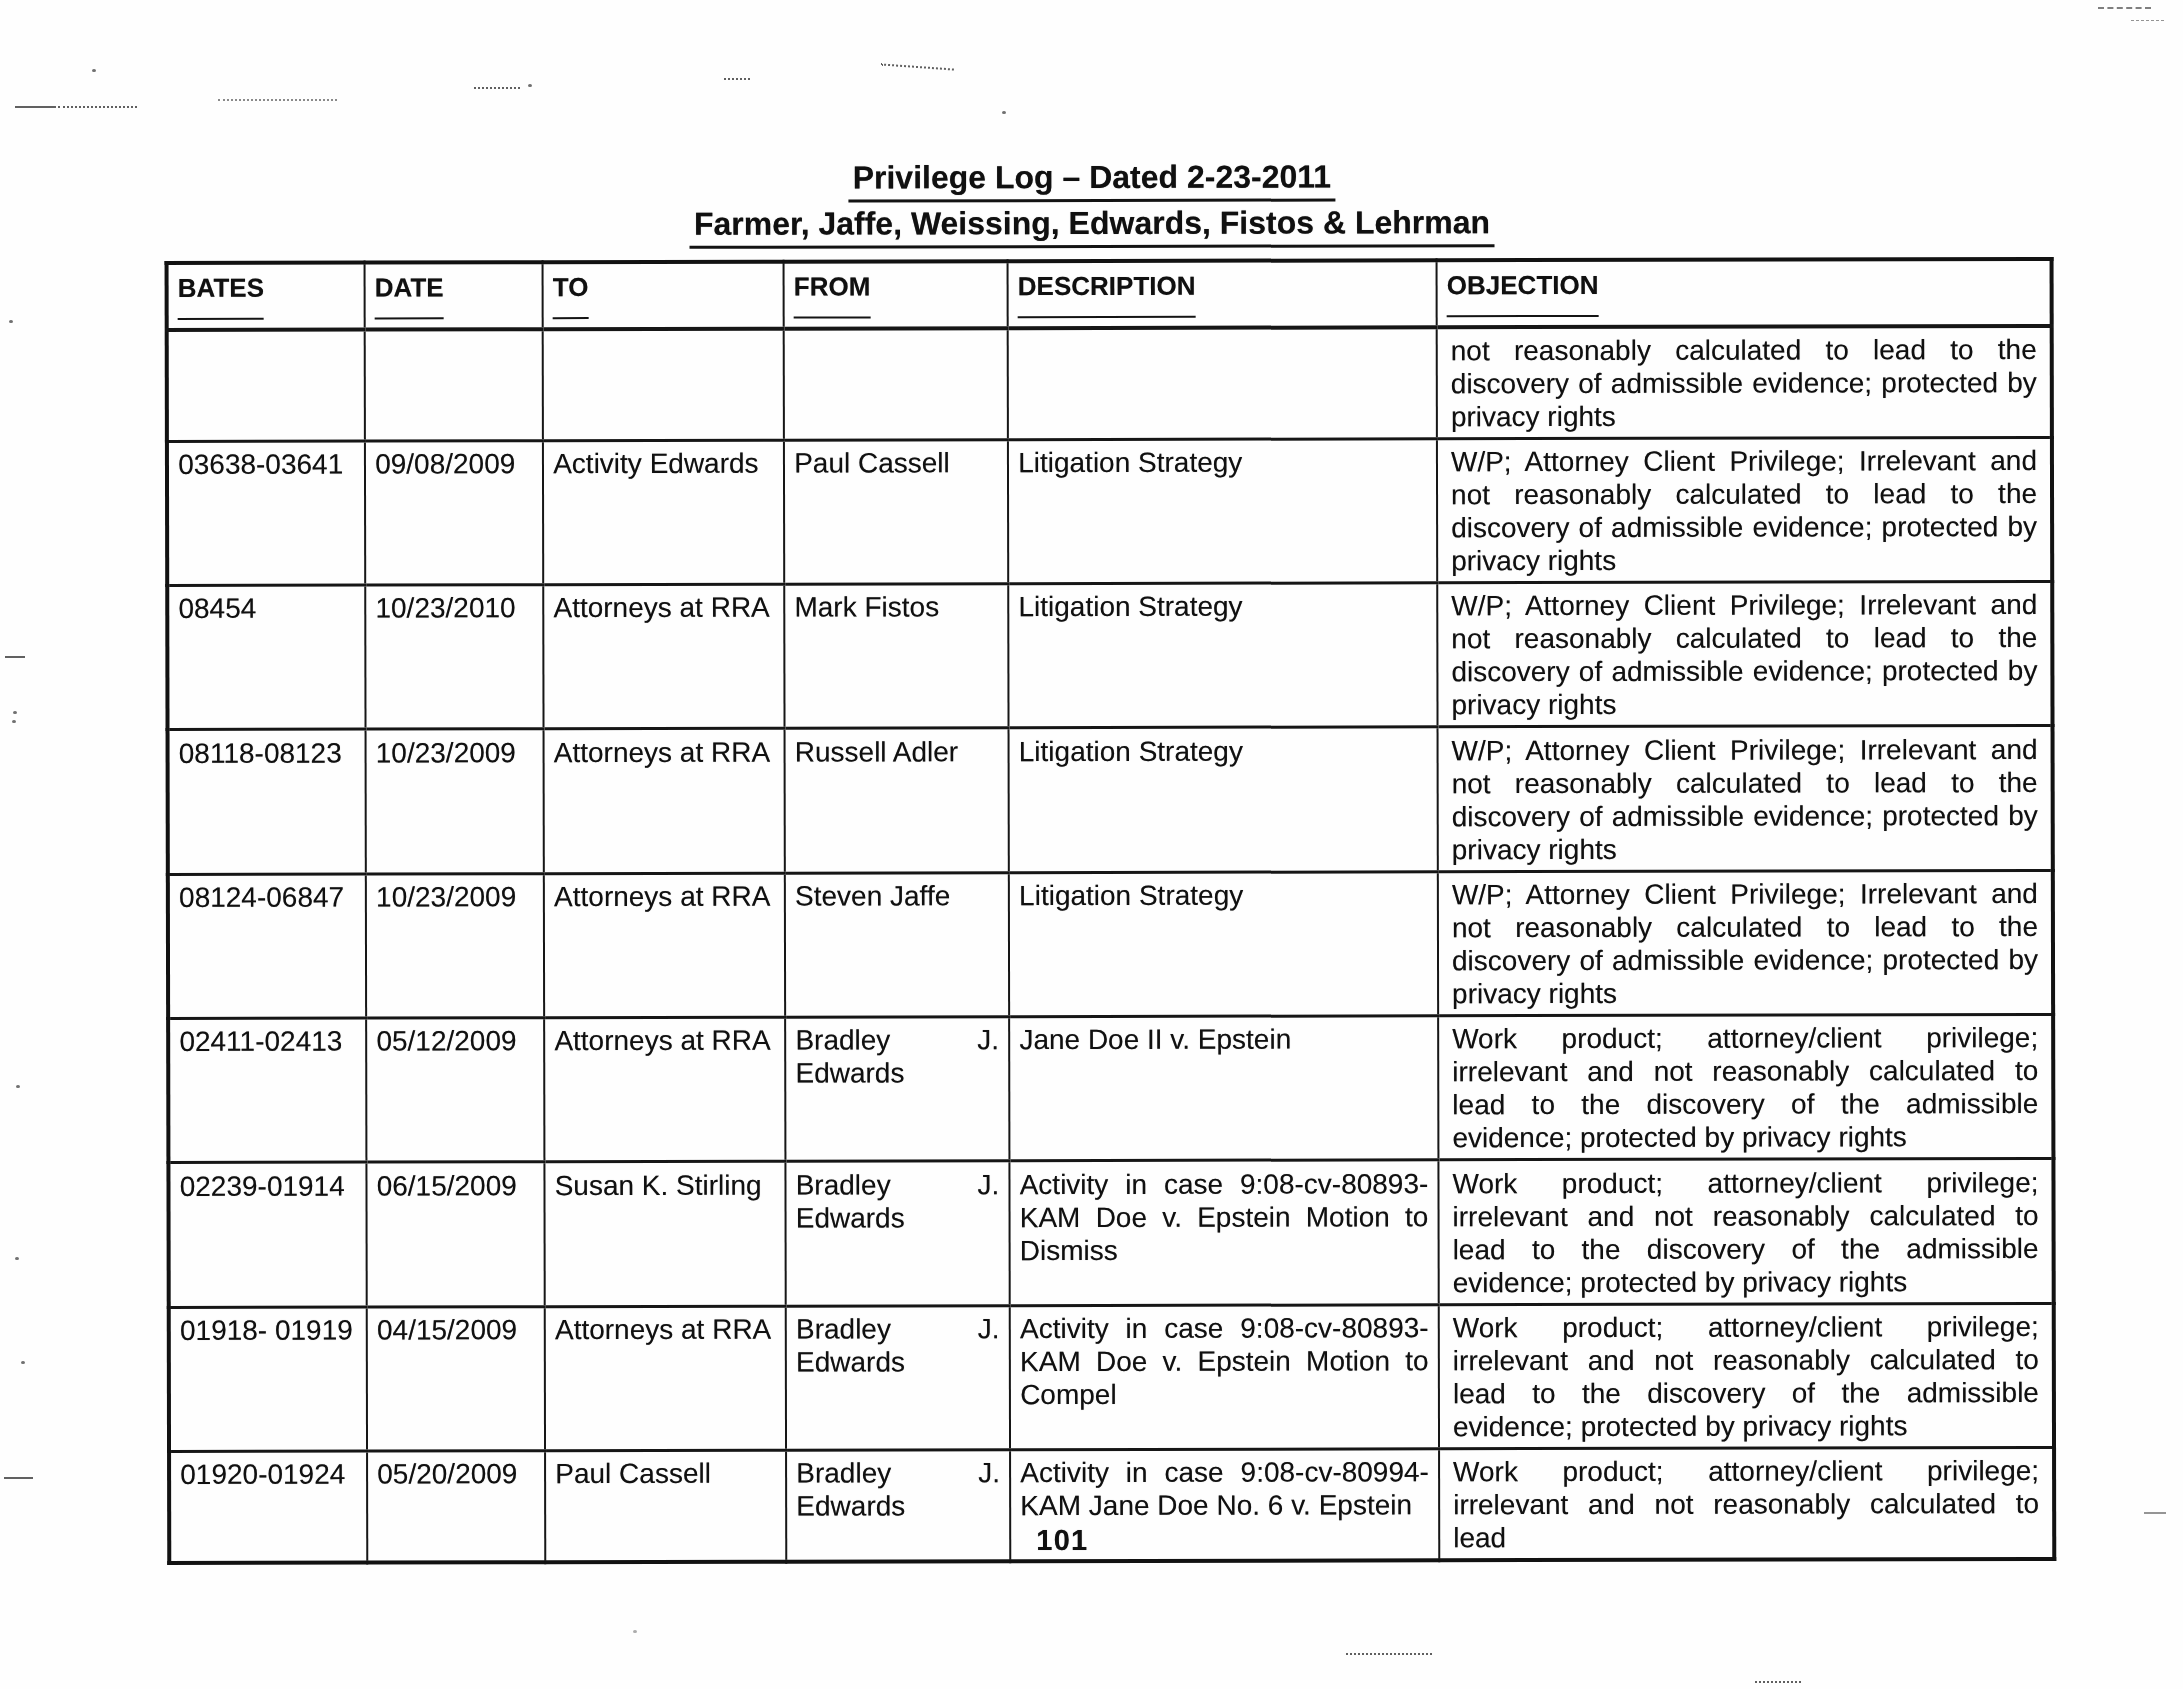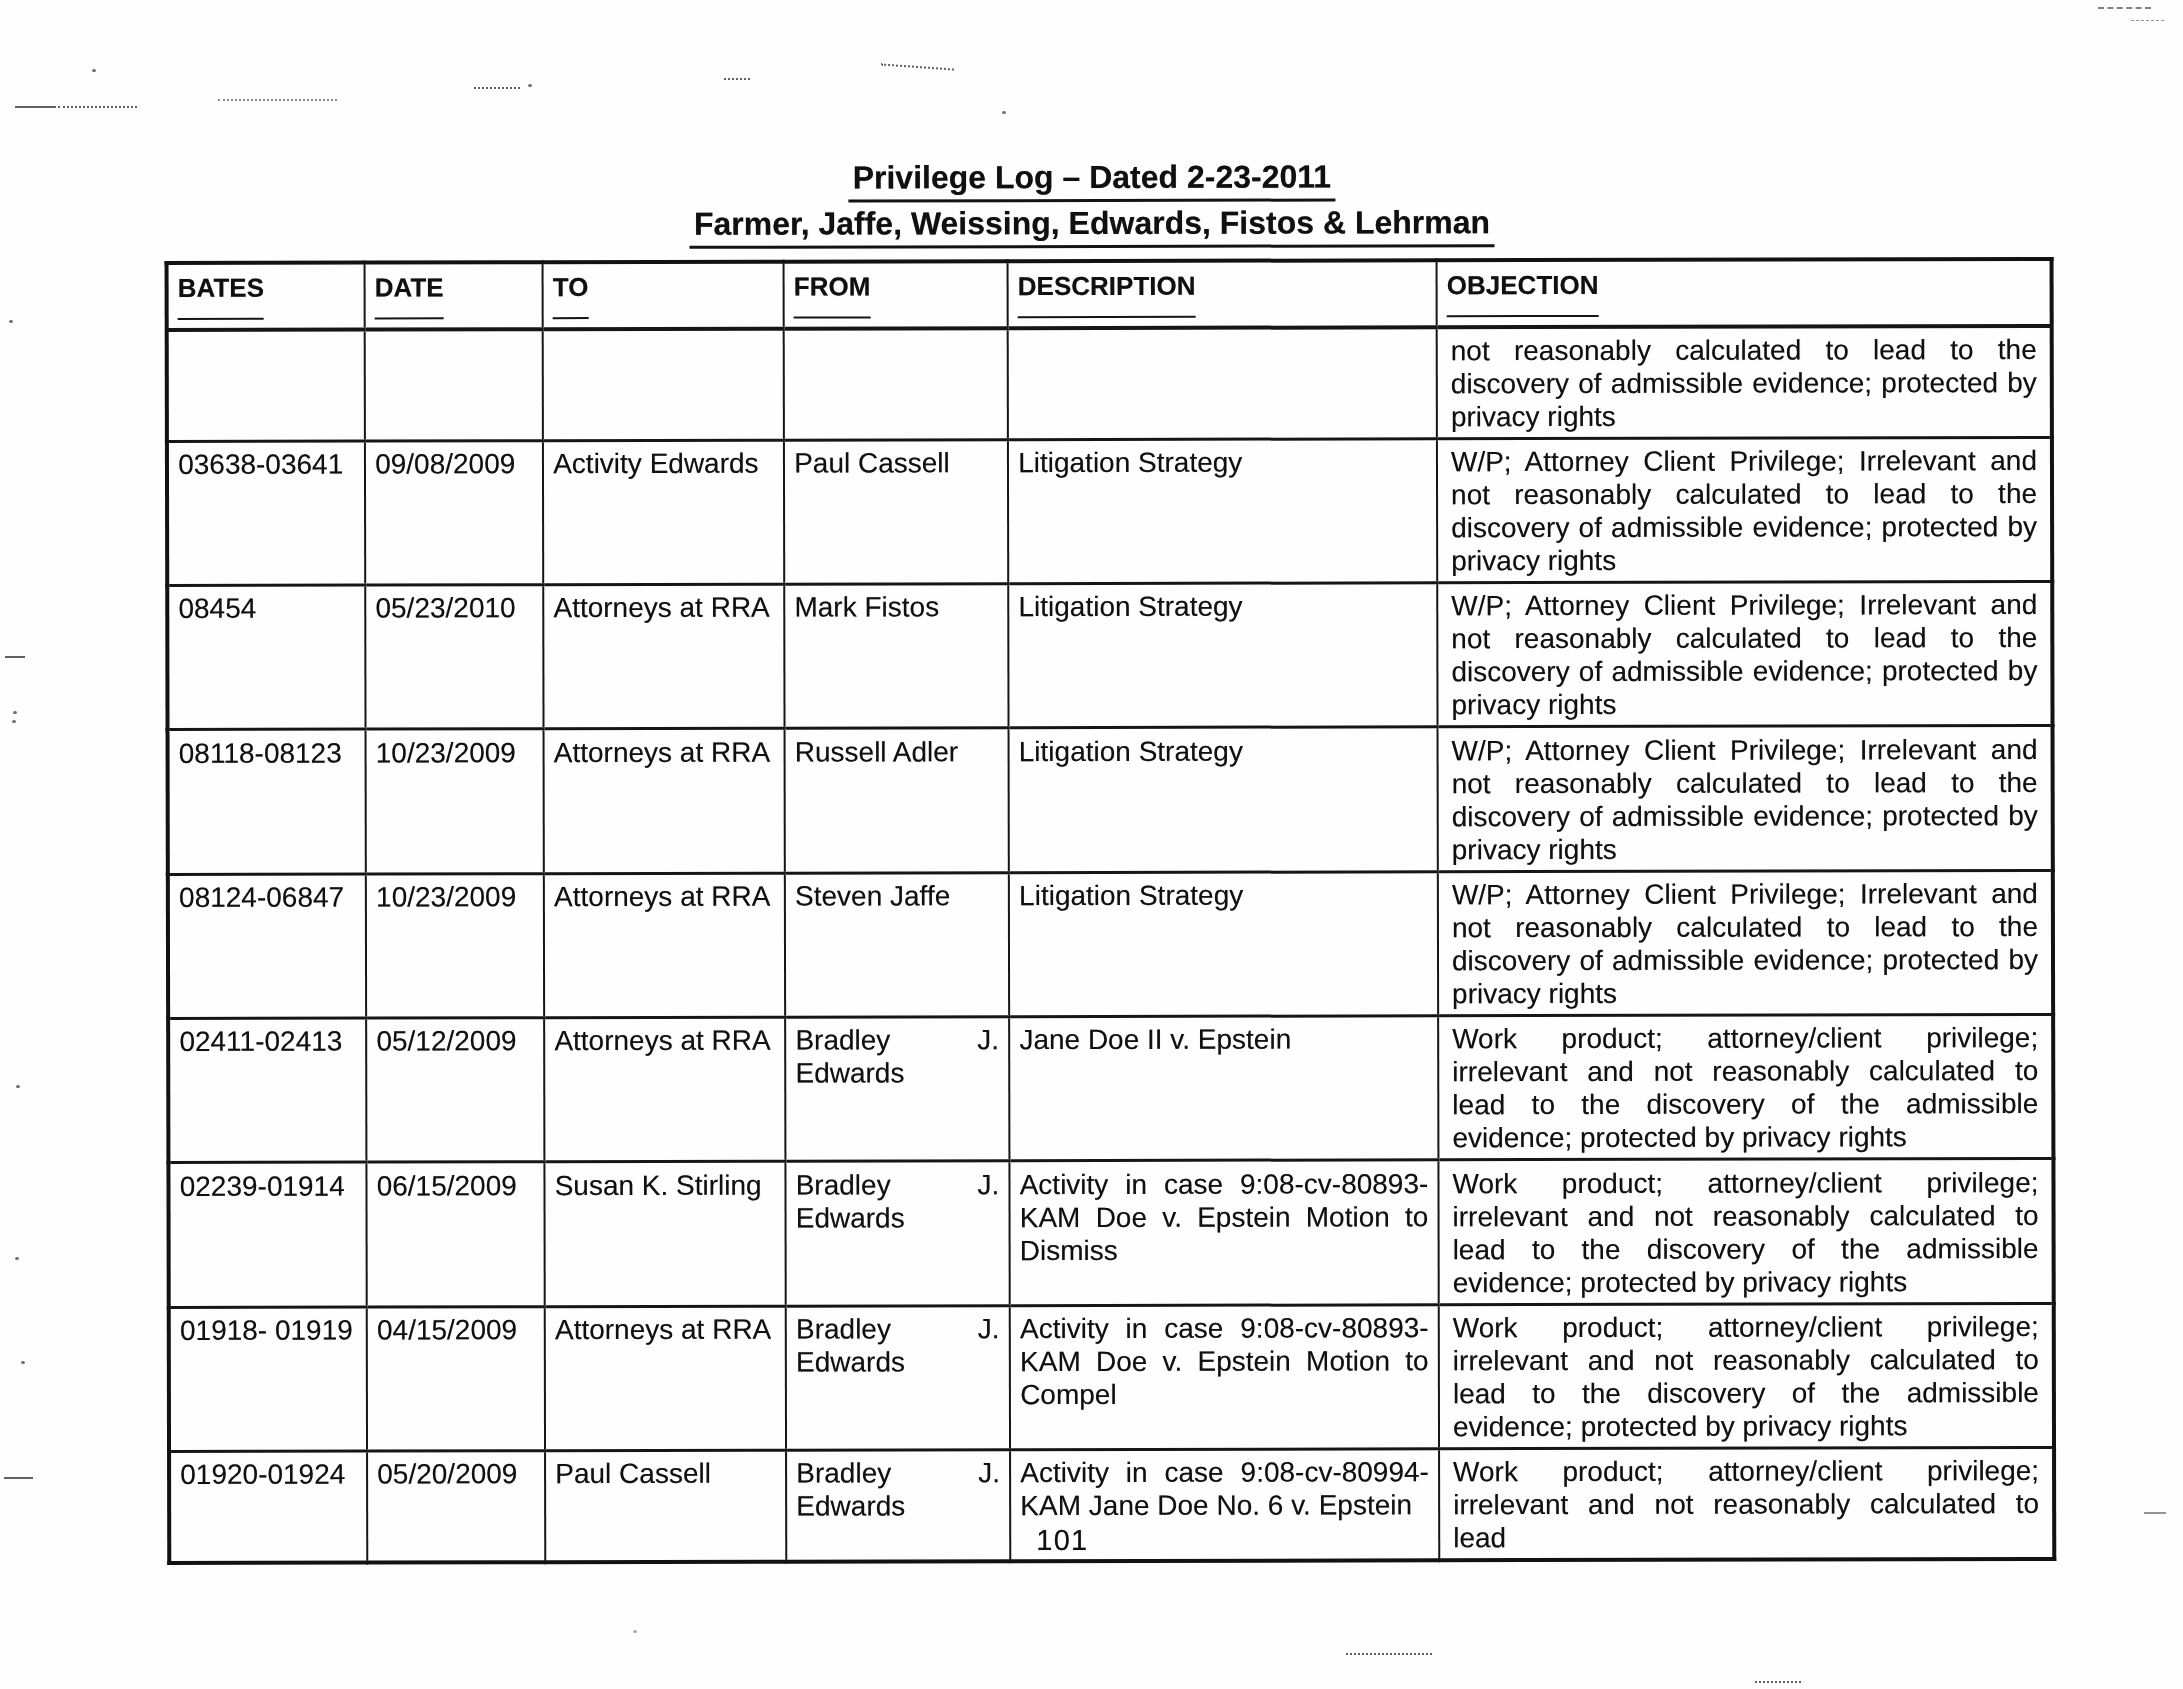--- a/index.html
+++ b/index.html
@@ -79,20 +79,21 @@
   td.cell-obj { padding-left: 13px; padding-right: 13px; }
   .j { text-align: justify; text-justify: inter-word; }
   
   .page-number {
     position: absolute;
     left: 1033px;
     top: 1524px;
     font-size: 29px;
     letter-spacing: 1.3px;
     text-shadow: 0 0 0.7px rgba(0,0,0,.5);
+    font-weight: bold;
   }
   
   .art { position: absolute; border-top-style: solid; border-top-color: #2c2c2c; opacity: .75; }
   .art.dash  { border-top-style: dashed; }
   .art.dots  { border-top-style: dotted; }
   .dot {
     position: absolute; width: 4px; height: 3.3px;
     background: #333; border-radius: 50%; opacity: .7;
   }
 </style>
@@ -168,21 +169,21 @@
           <tr>
     <td class="cell-bates">03638-03641</td>
     <td class="cell-date">09/08/2009</td>
     <td class="cell-to">Activity Edwards</td>
     <td class="cell-from j">Paul Cassell</td>
     <td class="cell-desc j">Litigation Strategy</td>
     <td class="cell-obj j">W/P; Attorney Client Privilege; Irrelevant and not reasonably calculated to lead to the discovery of admissible evidence; protected by privacy rights</td>
   </tr>
           <tr>
     <td class="cell-bates">08454</td>
-    <td class="cell-date">05/23/2010</td>
+    <td class="cell-date">10/23/2010</td>
     <td class="cell-to">Attorneys at RRA</td>
     <td class="cell-from j">Mark Fistos</td>
     <td class="cell-desc j">Litigation Strategy</td>
     <td class="cell-obj j">W/P; Attorney Client Privilege; Irrelevant and not reasonably calculated to lead to the discovery of admissible evidence; protected by privacy rights</td>
   </tr>
           <tr>
     <td class="cell-bates">08118-08123</td>
     <td class="cell-date">10/23/2009</td>
     <td class="cell-to">Attorneys at RRA</td>
     <td class="cell-from j">Russell Adler</td>

